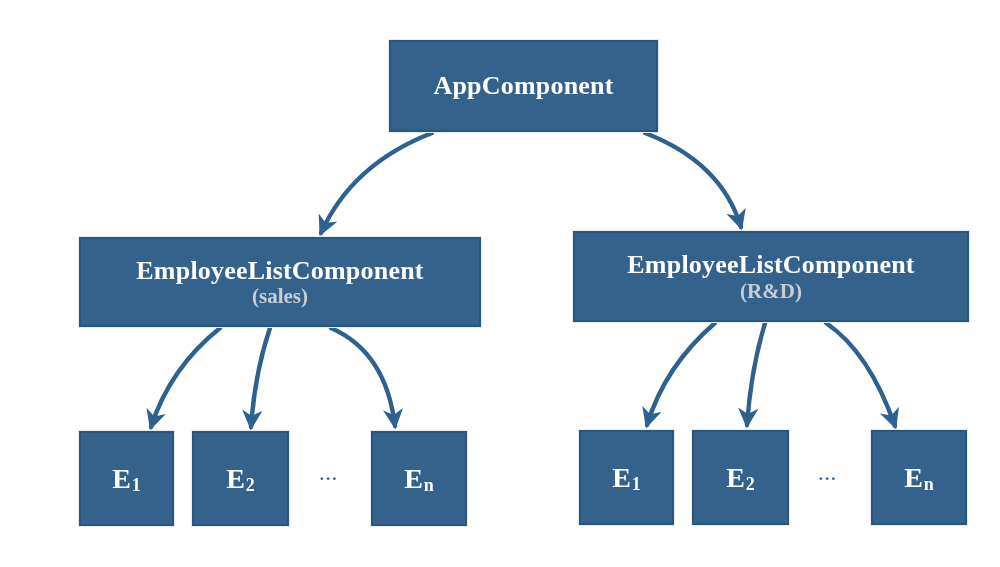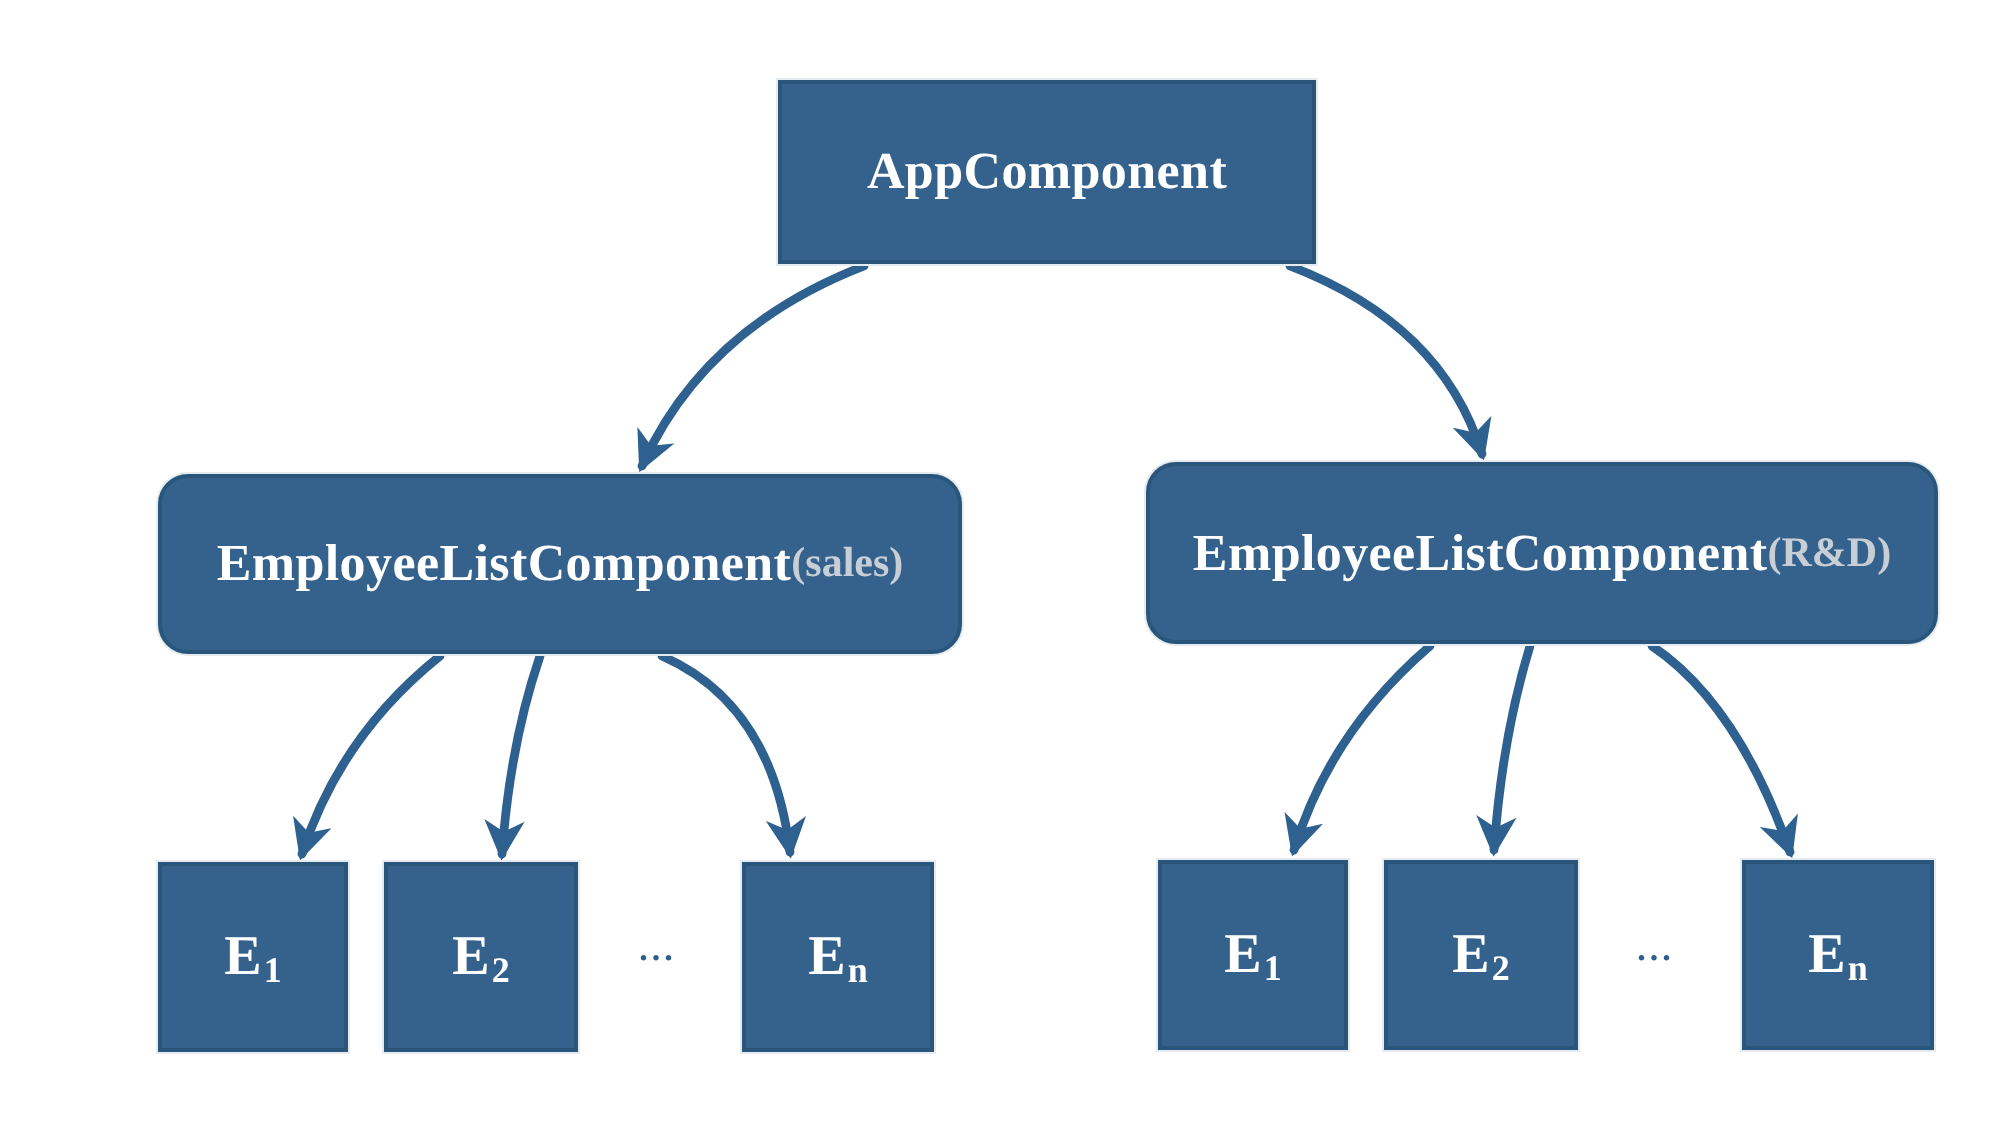--- a/index.html
+++ b/index.html
@@ -33,21 +33,21 @@
     box-sizing: border-box;
     background: var(--node-fill, #35628c);
     border: 2px solid var(--node-border, #2b567c);
     box-shadow: 0 0 0 1px #e4ebf1;
     color: var(--title-text, #ffffff);
     display: flex;
     align-items: center;
     justify-content: center;
     text-align: center;
   }
-  .node.group { flex-direction: row; border-radius: 15px; }
+  .node.group { flex-direction: column; }
   .node-title {
     font-size: 26px;
     font-weight: bold;
     line-height: 1.15;
     letter-spacing: 0.2px;
   }
   .node-subtitle {
     font-size: 21px;
     font-weight: bold;
     line-height: 1.1;

